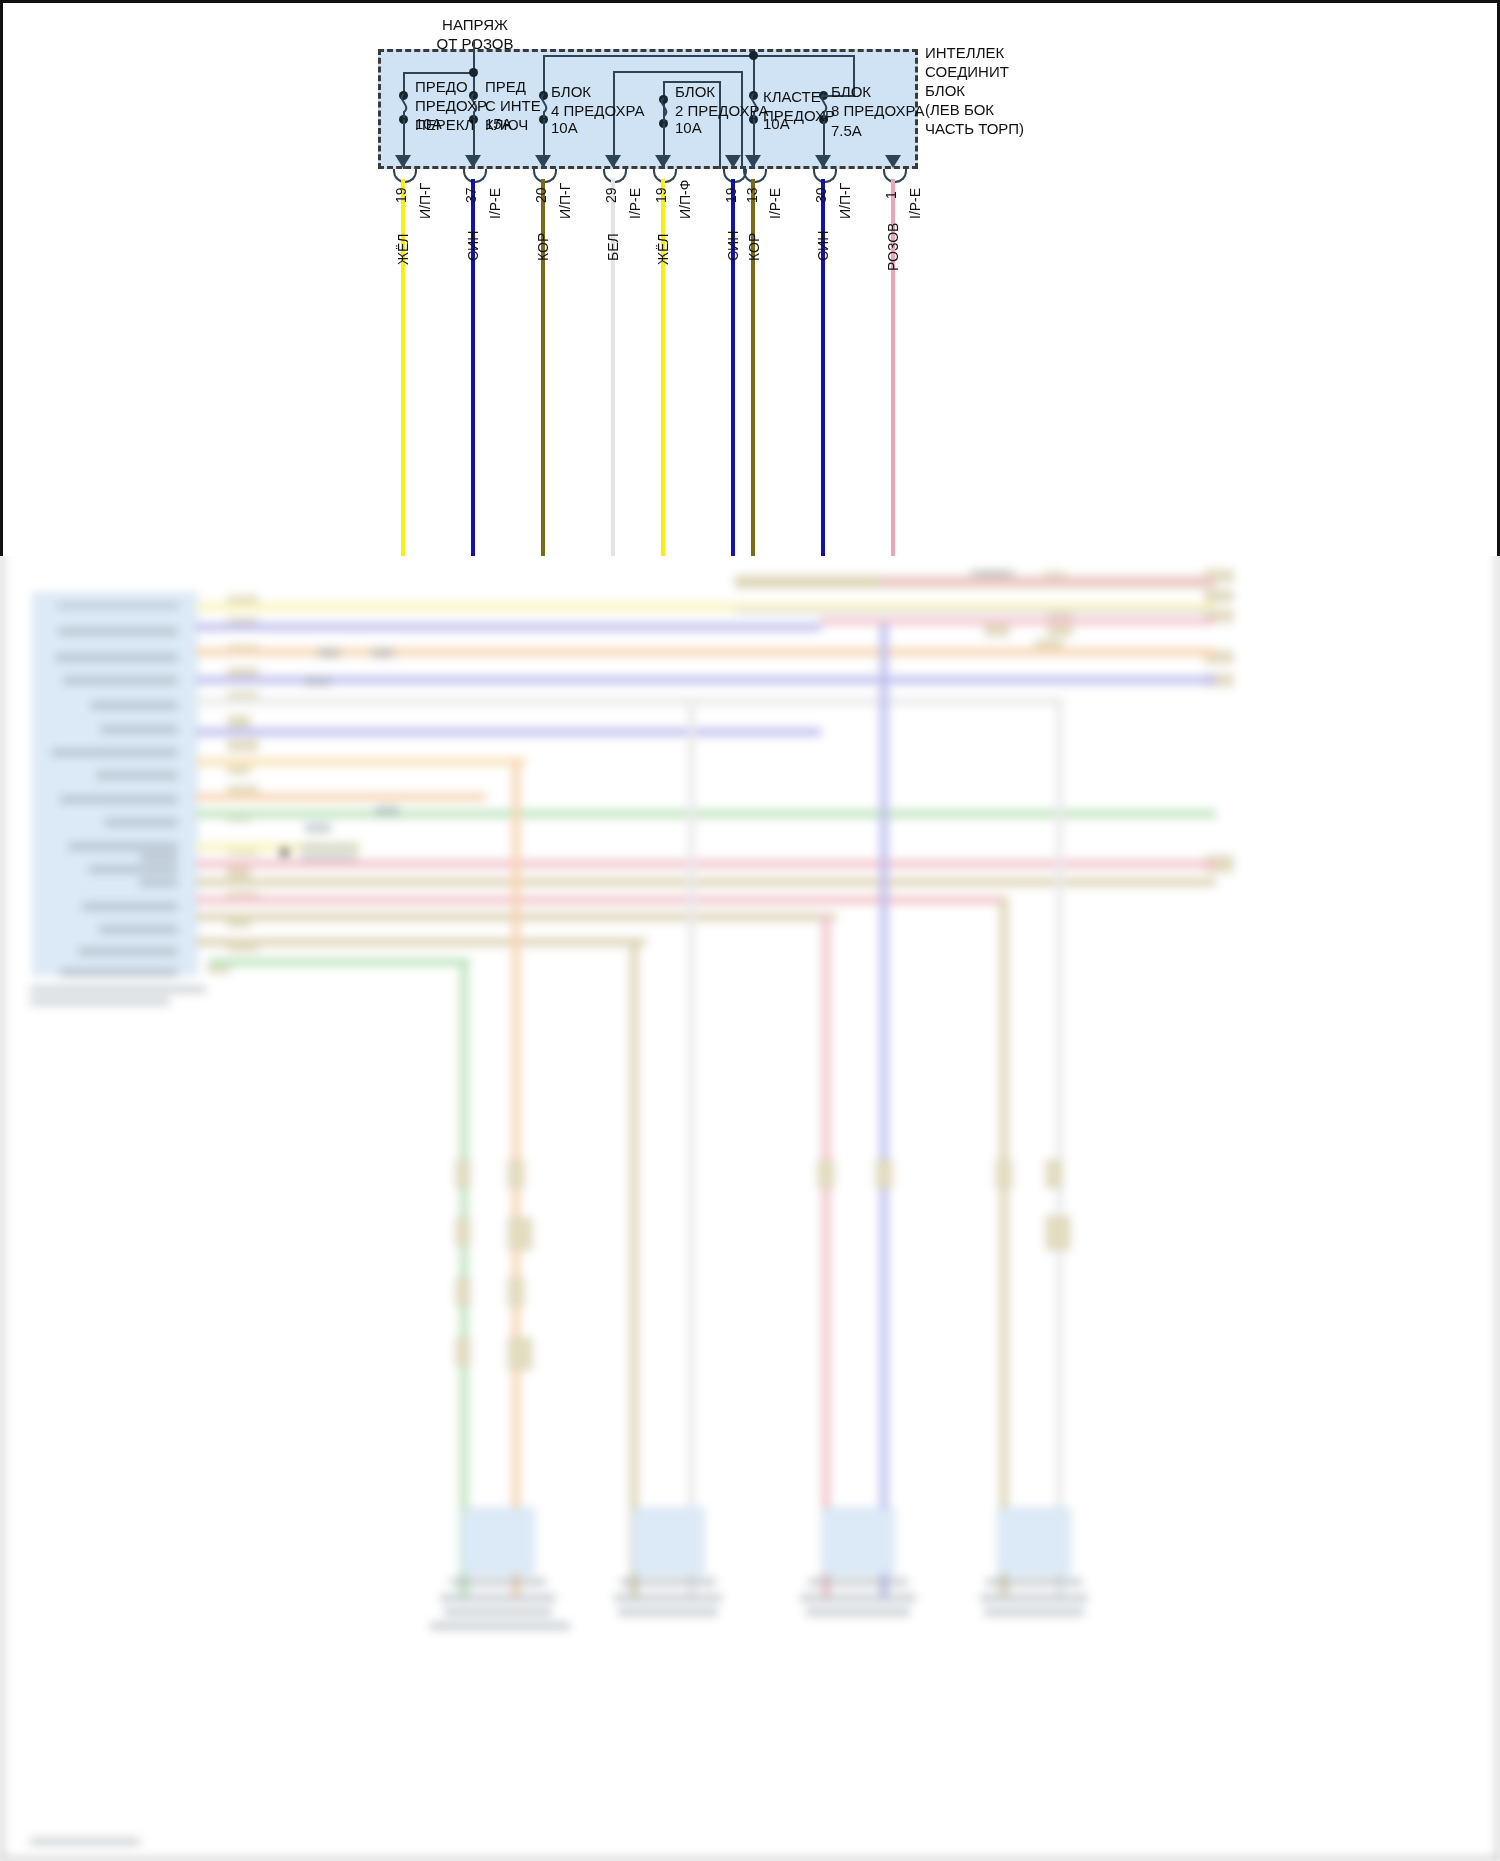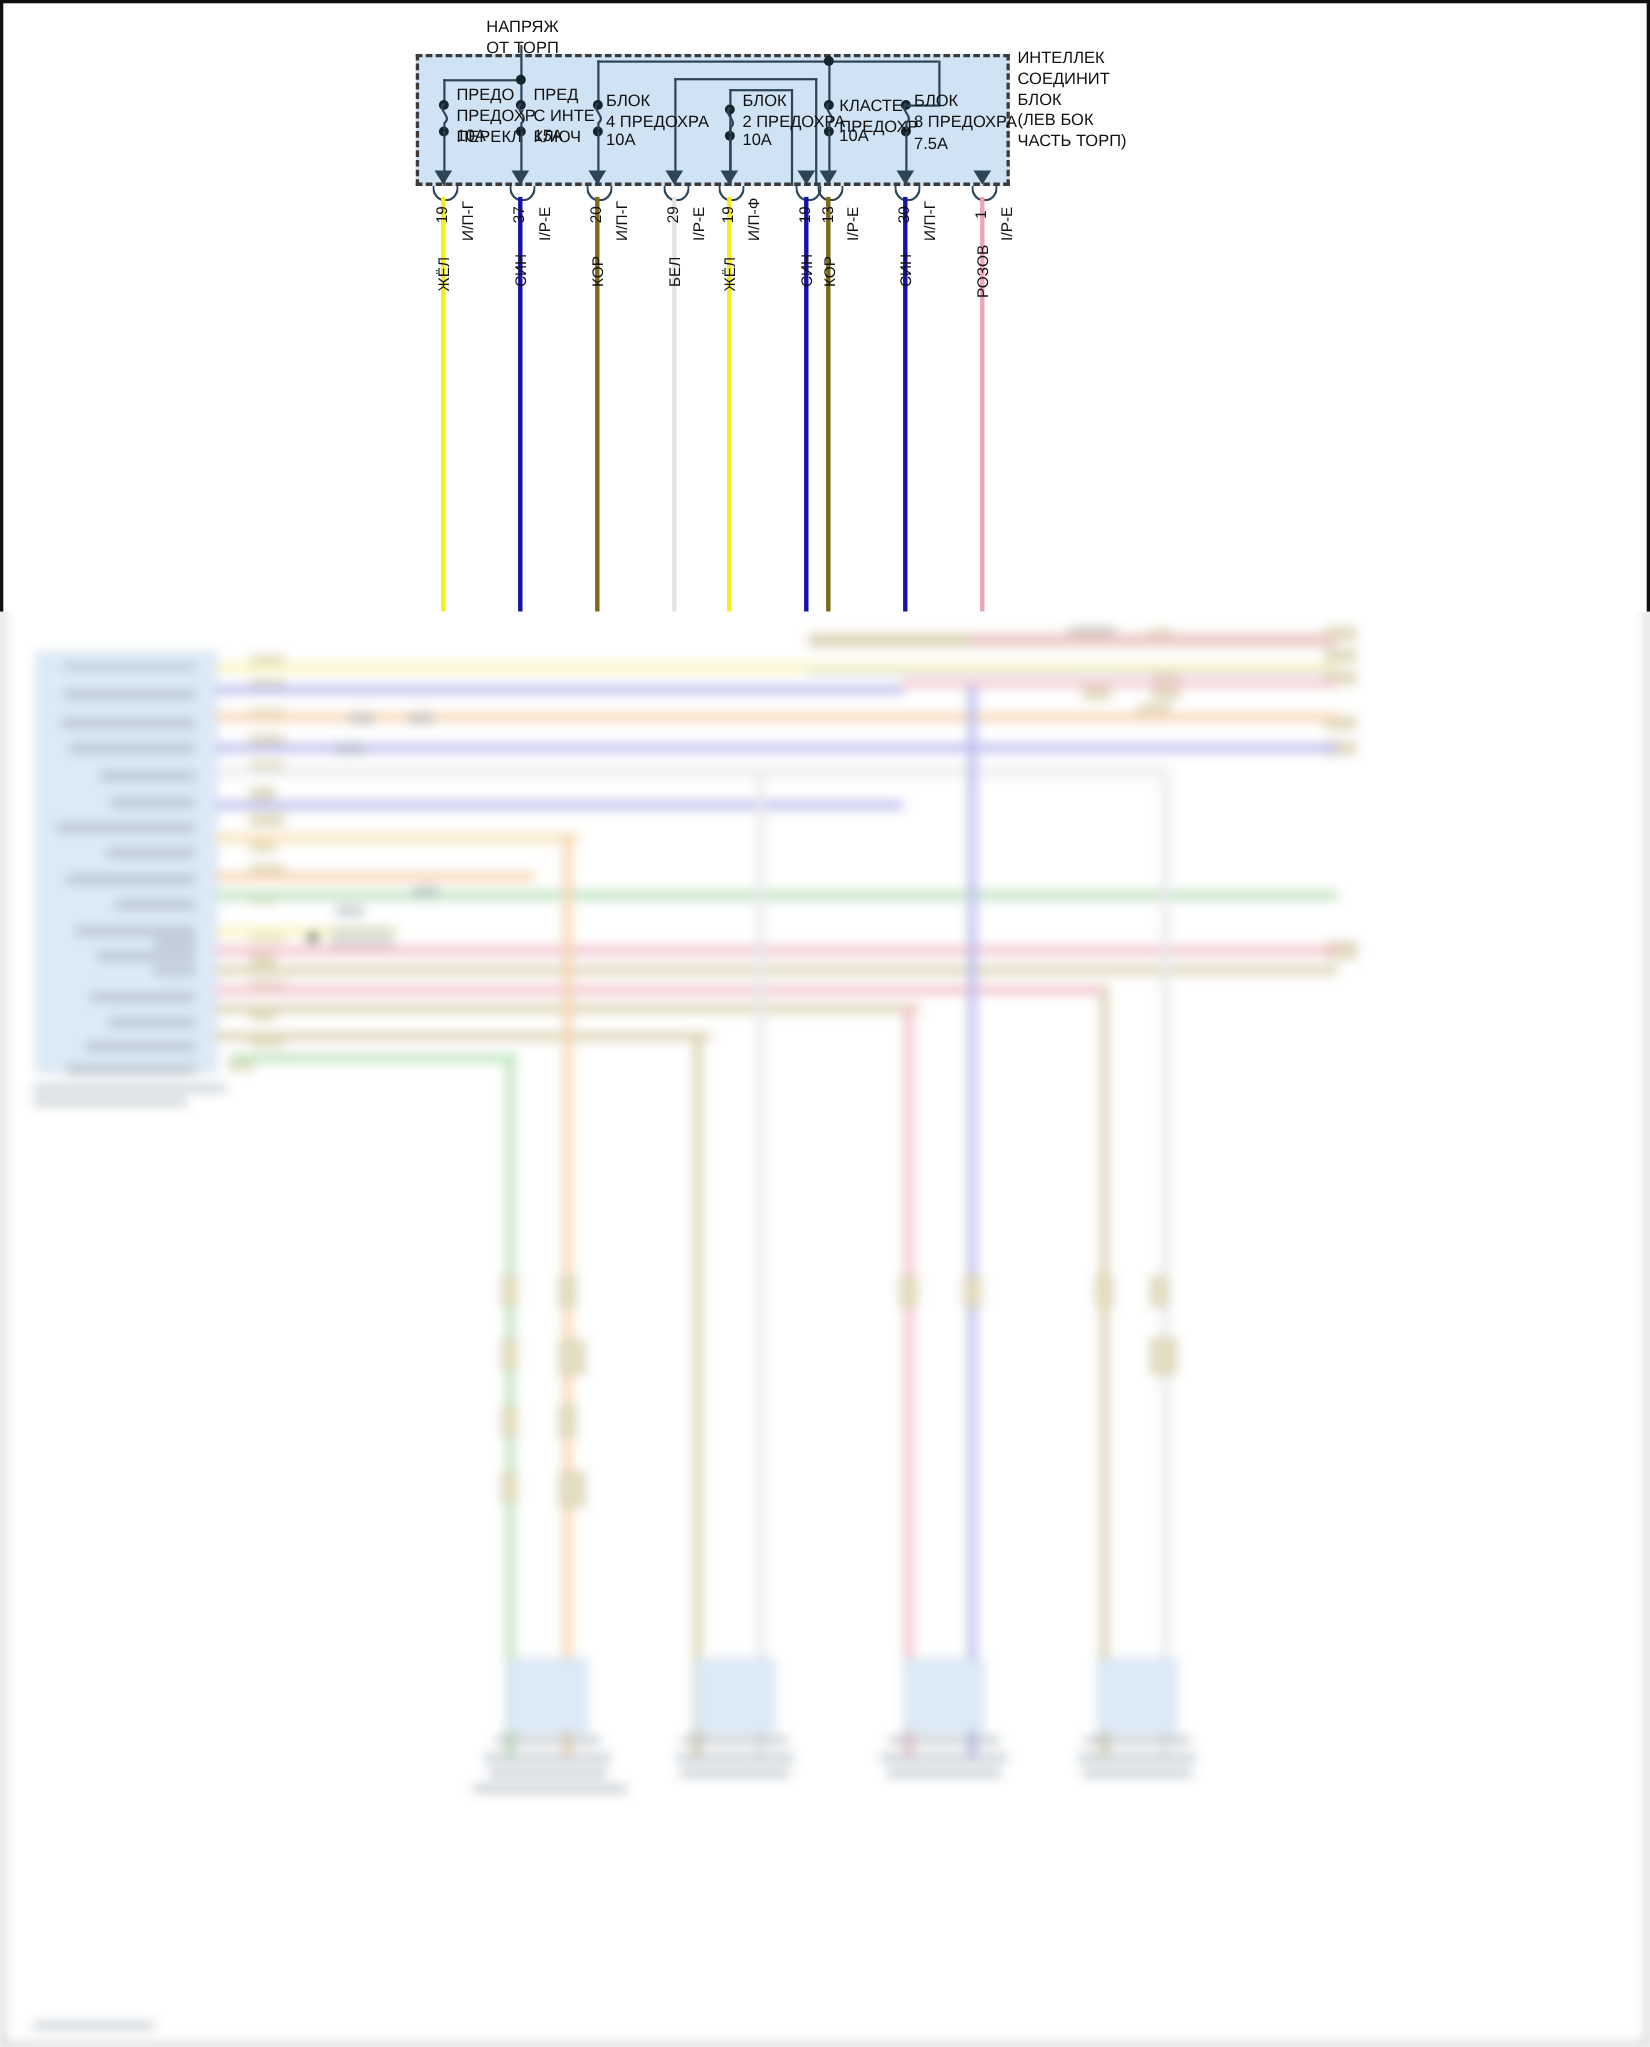--- a/index.html
+++ b/index.html
@@ -184,21 +184,21 @@
     <div class="btxt" style="left:986px;top:1030px;width:96px;height:8px;"></div>
     <div class="btxt" style="left:980px;top:1046px;width:108px;height:8px;"></div>
     <div class="btxt" style="left:984px;top:1060px;width:100px;height:8px;"></div>
 
     <div class="btxt" style="left:30px;top:1290px;width:110px;height:7px;"></div>
   </div>
 
   <div id="sharp-layer">
 
     <div class="top-label" style="left:402px;top:12px;width:140px;">НАПРЯЖ
-ОТ ТОРП</div>
+ОТ РОЗОВ</div>
 
     <div class="fusebox" style="left:375px;top:46px;width:540px;height:120px;"></div>
 
     <div class="side-label" style="left:922px;top:40px;width:170px;">ИНТЕЛЛЕК
 СОЕДИНИТ
 БЛОК
 (ЛЕВ БОК
 ЧАСТЬ ТОРП)</div>
 
     <div class="vline" style="left:470px;top:38px;height:32px;"></div>

